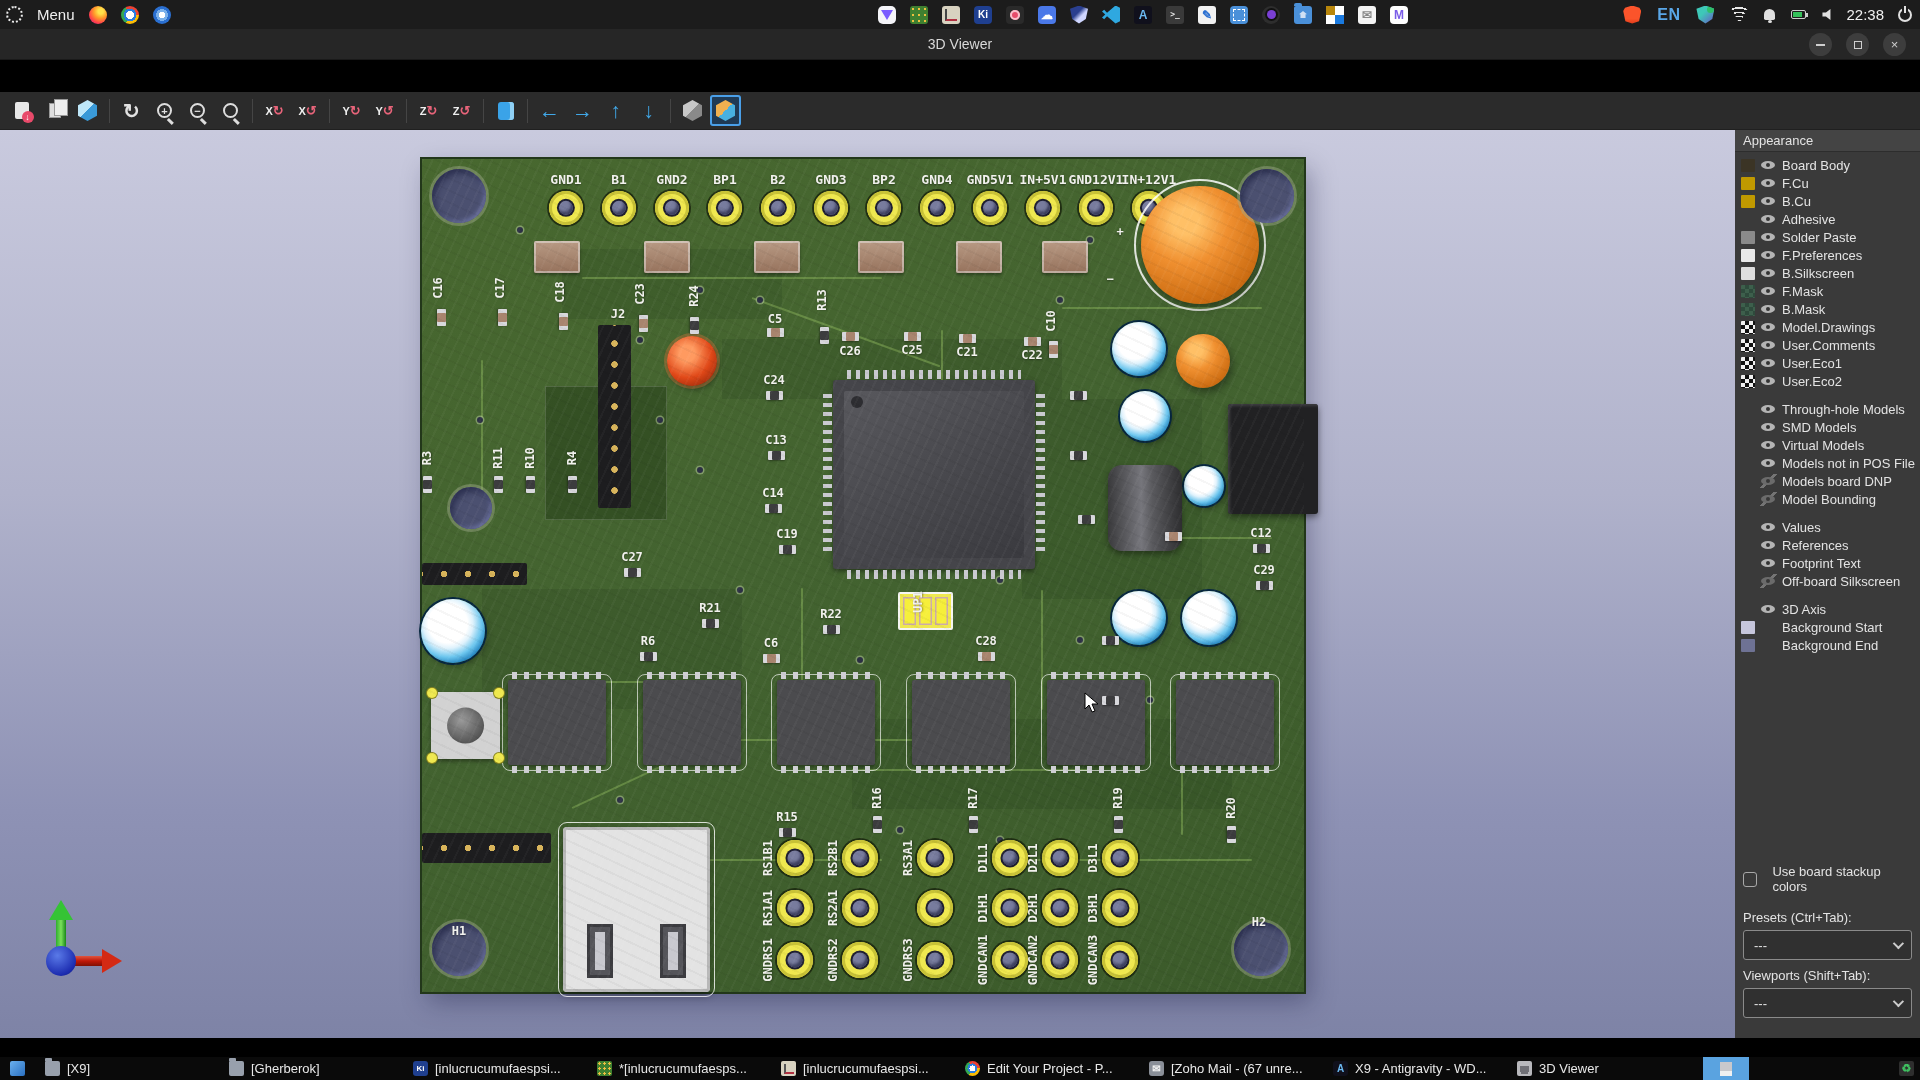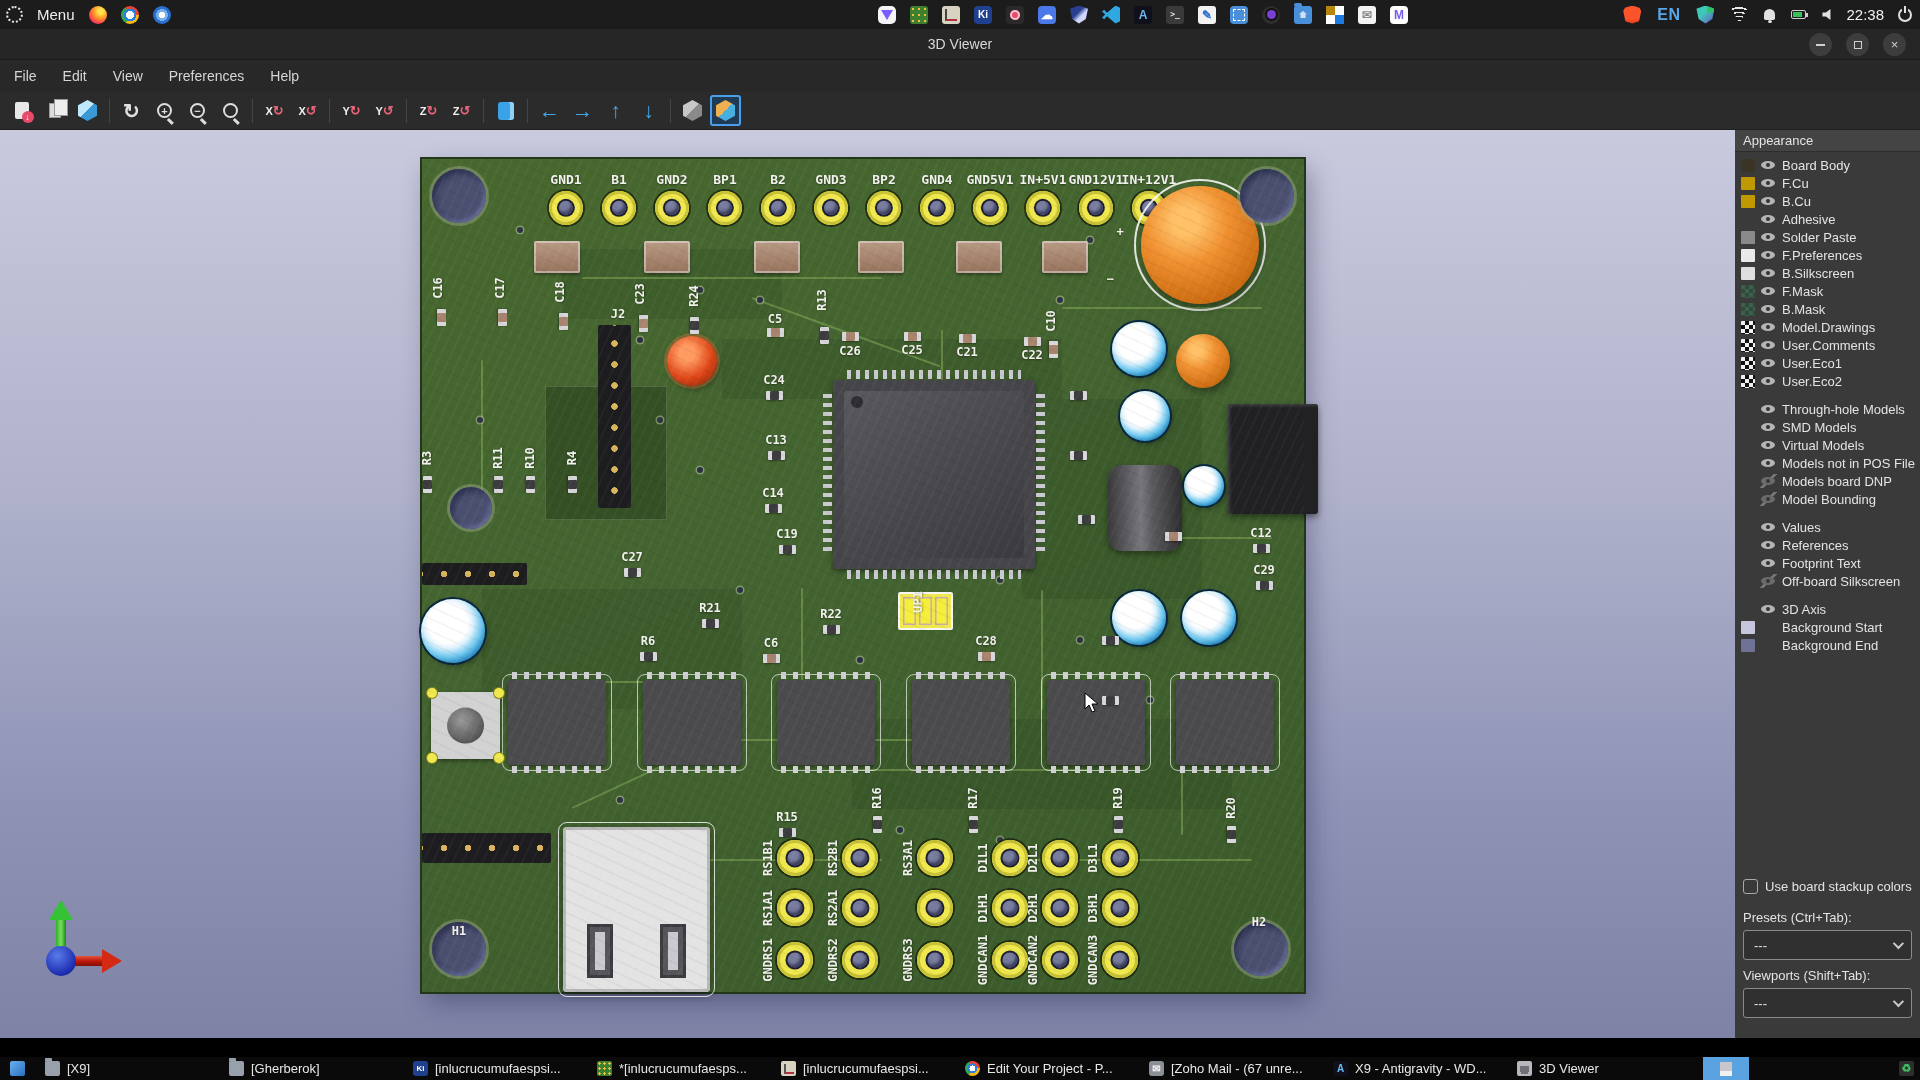--- a/index.html
+++ b/index.html
@@ -219,21 +219,21 @@
     background-size:8px 8px; }
   .sw.checker-green { background:conic-gradient(#2e4a3c 0 25%, #3d5f4c 0 50%, #2e4a3c 0 75%, #3d5f4c 0 100%);
     background-size:8px 8px; }
   .eye { width:17px; height:14px; flex:0 0 17px; position:relative; }
   .eye::before { content:""; position:absolute; left:1px; top:3px; width:14px; height:8px;
     border-radius:50%; background:#b4b4b4; }
   .eye::after { content:""; position:absolute; left:6px; top:5px; width:4px; height:4px;
     border-radius:50%; background:#333; }
   .eye.off { opacity:.4; background:linear-gradient(135deg, rgba(0,0,0,0) 44%, #ccc 44% 56%, rgba(0,0,0,0) 56%); }
   .panel-bottom { position:absolute; left:8px; right:8px; bottom:12px; }
-  .chkrow { display:flex; align-items:center; gap:7px; margin-bottom:16px; }
+  .chkrow { display:flex; align-items:center; gap:15px; margin-bottom:16px; }
   .chk { width:15px; height:15px; border:1.5px solid #a8a8a8; border-radius:3px; background:rgba(0,0,0,0); }
   .sellabel { margin:6px 0 5px 0; }
   .select { height:30px; background:#303030; border:1px solid #8a8a8a; border-radius:3px;
     display:flex; align-items:center; padding:0 10px; margin-bottom:8px; justify-content:space-between; }
   .chev { width:8px; height:8px; border-right:2px solid #ccc; border-bottom:2px solid #ccc;
     transform:rotate(45deg) translateY(-2px); }
 
   
   .statusbar { position:absolute; left:0; top:1038px; width:1920px; height:19px; background:#242424;
     color:#d0d0d0; font-size:13px; line-height:19px; padding-left:8px; border-top:1px solid #1a1a1a; }
@@ -318,27 +318,20 @@
       <span class="wbtn">
           <span class="min"></span>
         </span>
       <span class="wbtn">
           <span class="res"></span>
         </span>
       <span class="wbtn">×</span>
     </div>
   </div>
 
-  <div class="menubar" id="menubar">
-      <div>File</div>
-      <div>Edit</div>
-      <div>View</div>
-      <div>Preferences</div>
-      <div>Help</div>
-    </div>
 
   <div class="toolbar" id="toolbar">
       <div class="tbn">
         <div class="doc">
           <div class="dot">↓</div>
         </div>
       </div>
       <div class="tbn">
         <div class="copy1"></div>
       </div>

